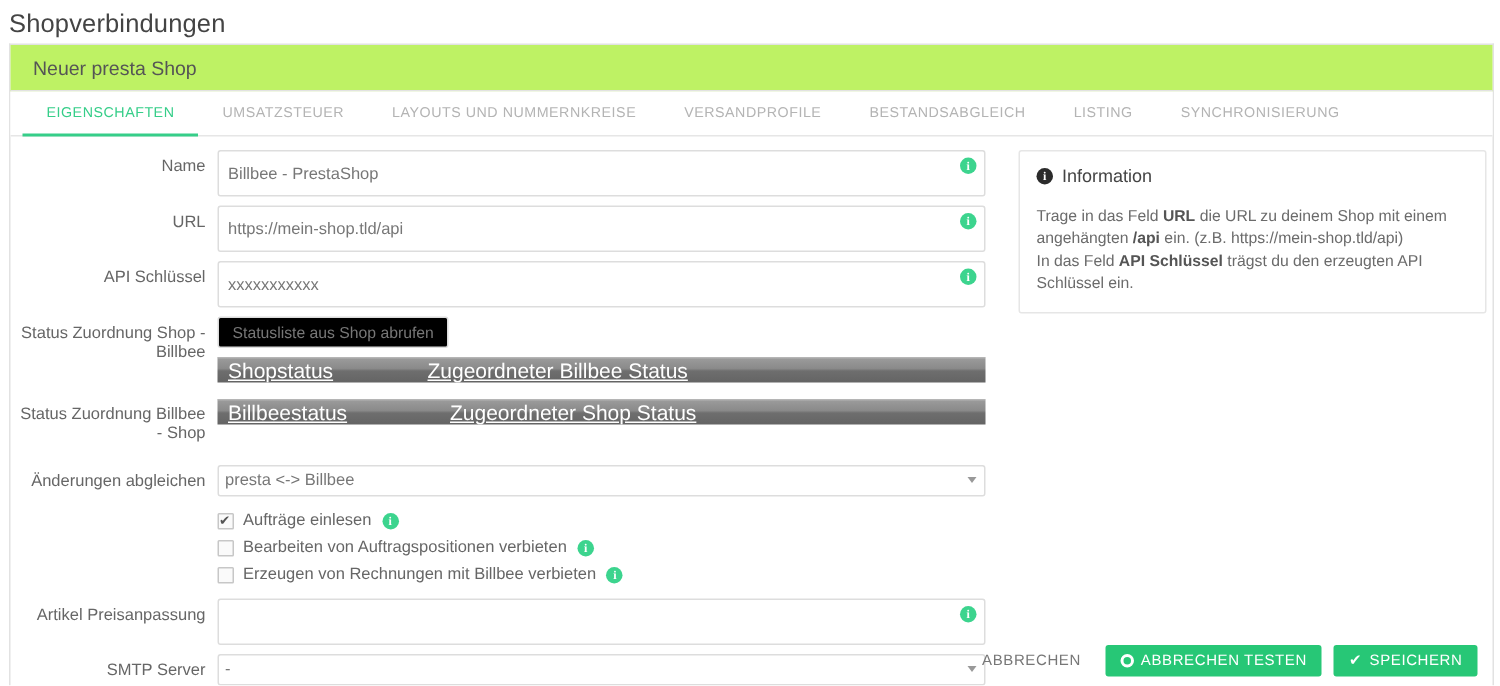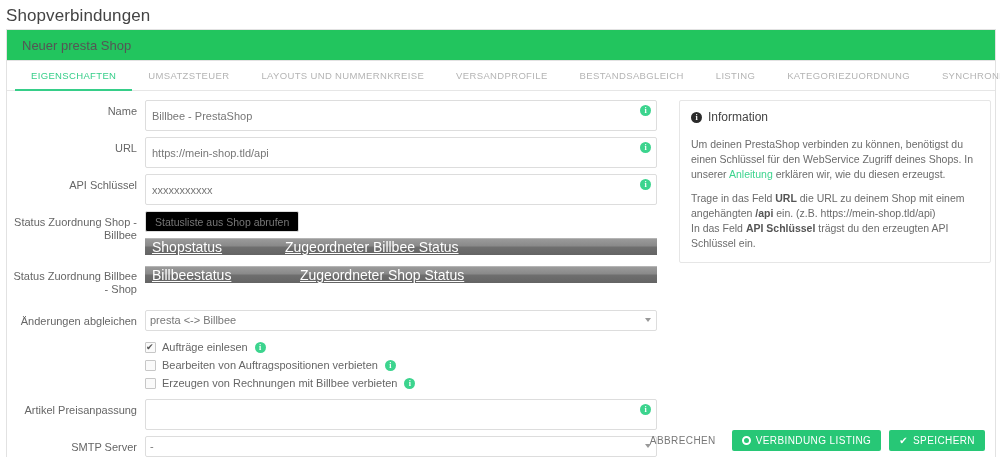--- a/index.html
+++ b/index.html
@@ -34,21 +34,21 @@
     left: 6px;
     right: 4px;
     bottom: 0;
     border: 1px solid #e2e2e2;
     border-bottom: none;
     background: #ffffff;
     box-sizing: border-box;
   }
   .panel-head {
     height: 31px;
-    background: #22c55e;
+    background: #bef264;
     border-bottom: 1px solid #e2e2e2;
     display: flex;
     align-items: center;
     padding-left: 15px;
     box-sizing: border-box;
   }
   .panel-head-title {
     font-size: 13px;
     color: #555555;
   }
@@ -338,21 +338,20 @@
     <span class="panel-head-title">Neuer presta Shop</span>
   </div>
 
   <div class="tabbar">
     <div class="tab active">EIGENSCHAFTEN</div>
     <div class="tab">UMSATZSTEUER</div>
     <div class="tab">LAYOUTS UND NUMMERNKREISE</div>
     <div class="tab">VERSANDPROFILE</div>
     <div class="tab">BESTANDSABGLEICH</div>
     <div class="tab">LISTING</div>
-    <div class="tab">KATEGORIEZUORDNUNG</div>
     <div class="tab">SYNCHRONISIERUNG</div>
   </div>
 
   <div class="panel-body">
 
     <div class="form-col">
 
       <div class="row">
         <div class="lbl">Name</div>
         <div class="ctl">
@@ -457,37 +456,34 @@
 
     </div>
 
     <div class="info-col">
       <div class="info-box">
         <div class="info-head">
           <span class="info-head-icon">i</span>
           <span>Information</span>
         </div>
         <p class="info-p">
-          <span>Um deinen PrestaShop verbinden zu können, benötigst du einen Schlüssel für den WebService Zugriff deines Shops. In unserer </span><a class="lnk" href="#">Anleitung</a><span> erklären wir, wie du diesen erzeugst.</span>
-        </p>
-        <p class="info-p">
           <span>Trage in das Feld </span><span class="bold">URL</span><span> die URL zu deinem Shop mit einem angehängten </span><span class="bold">/api</span><span> ein. (z.B. https://mein-shop.tld/api)</span>
           <br>
           <span>In das Feld </span><span class="bold">API Schlüssel</span><span> trägst du den erzeugten API Schlüssel ein.</span>
         </p>
       </div>
     </div>
 
   </div>
 
   <div class="footer">
     <button class="btn-cancel">ABBRECHEN</button>
     <button class="btn-green">
       <span class="gear"></span>
-      <span>VERBINDUNG LISTING</span>
+      <span>ABBRECHEN TESTEN</span>
     </button>
     <button class="btn-green">
       <span class="check-glyph">✔</span>
       <span>SPEICHERN</span>
     </button>
   </div>
 
 </div>
 
 </body></html>

